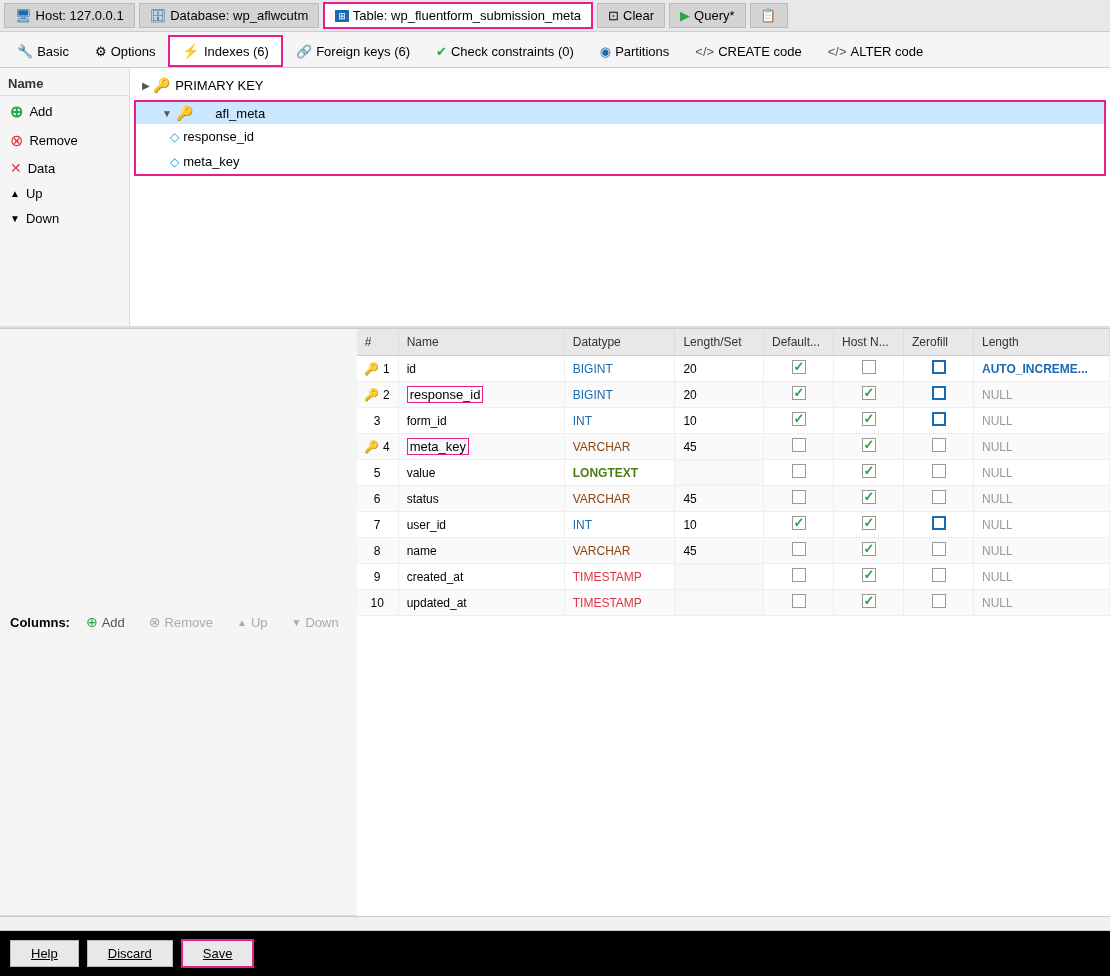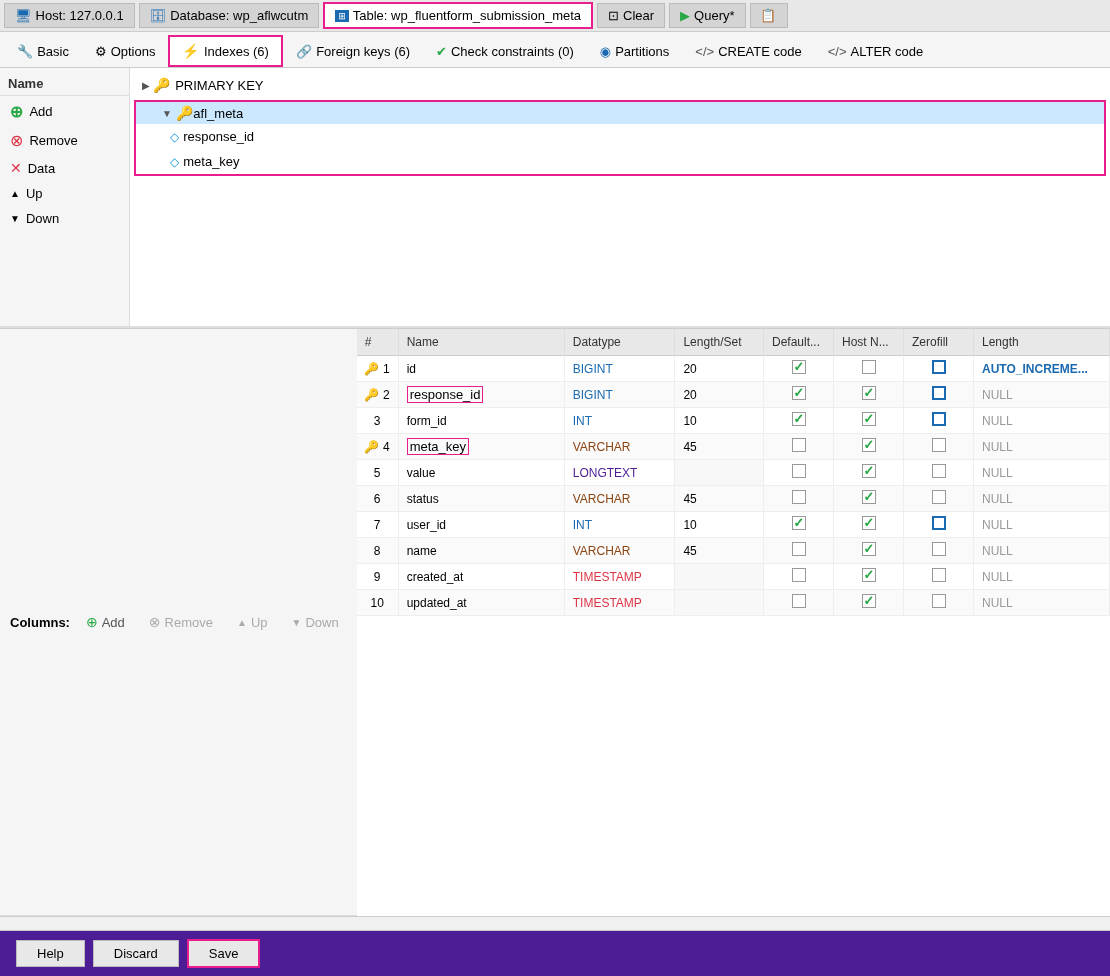--- a/index.html
+++ b/index.html
@@ -36,28 +36,28 @@
     .data-table td { padding: 4px 8px; border-bottom: 1px solid #eee; border-right: 1px solid #eee; font-size: 12px; white-space: nowrap; }
     .data-table tr:nth-child(even) { background: #fafafa; }
     .col-num { width: 30px; text-align: center; }
     .col-name { min-width: 150px; }
     .col-datatype { min-width: 100px; }
     .col-length { min-width: 80px; }
     .col-check { width: 70px; text-align: center; }
     .col-default { min-width: 120px; }
     .type-int { color: #1a6ab1; font-weight: 500; }
     .type-varchar { color: #8b4513; font-weight: 500; }
-    .type-longtext { color: #4c1d95; font-weight: 400; }
+    .type-longtext { color: #4d7c0f; font-weight: 700; }
     .type-timestamp { color: #dc3545; font-weight: 500; }
     .default-auto { color: #1a6ab1; font-weight: bold; font-size: 11px; }
     .default-null { color: #999; font-size: 11px; }
     .name-highlighted { border: 1px solid #e91e8c; display: inline-block; padding: 0 2px; }
 
     
-    .bottom-bar { display: flex; align-items: center; justify-content: flex-start; gap: 8px; padding: 8px 16px; background: #4c1d95; border-top: 1px solid #ccc; flex-shrink: 0; }
+    .bottom-bar { display: flex; align-items: center; justify-content: flex-start; gap: 8px; padding: 8px 10px; background: #000000; border-top: 1px solid #ccc; flex-shrink: 0; text-decoration: underline; }
     .bottom-btn { padding: 5px 20px; border: 1px solid #bbb; background: #e8e8e8; cursor: pointer; font-size: 13px; }
     .bottom-btn.save { border: 2px solid #e91e8c; font-weight: normal; }
     .top-section { display: flex; border-bottom: 2px solid #ddd; }
     .name-col-header { display: flex; align-items: center; padding: 4px 8px; font-weight: bold; border-bottom: 1px solid #ddd; }
   </style>
 </head>
 <body>
 
 <div class="top-bar">
   <div class="tab-item">
@@ -154,21 +154,21 @@
       <span style="font-size:10px; color:#555; margin-right:4px;">▶</span>
       <span style="color:#f5c518; font-size:14px;">🔑</span>
       <span style="margin-left:4px;">PRIMARY KEY</span>
     </div>
 
     <div style="border:2px solid #e91e8c; margin:2px 4px;">
       <div class="tree-item selected" style="background:#cce8ff; border:none; margin:0;">
         <span style="padding-left:16px;"></span>
         <span style="font-size:10px; color:#555; margin-right:4px;">▼</span>
         <span style="color:#28a745; font-size:14px;">🔑</span>
-        <span style="margin-left:0;">afl_meta</span>
+        <span style="margin-left:22px;">afl_meta</span>
       </div>
       <div class="tree-item tree-indent2">
         <span style="color:#1a9adf; font-size:12px;">◇</span>
         <span style="margin-left:4px;">response_id</span>
       </div>
       <div class="tree-item tree-indent2">
         <span style="color:#1a9adf; font-size:12px;">◇</span>
         <span style="margin-left:4px;">meta_key</span>
       </div>
     </div>

